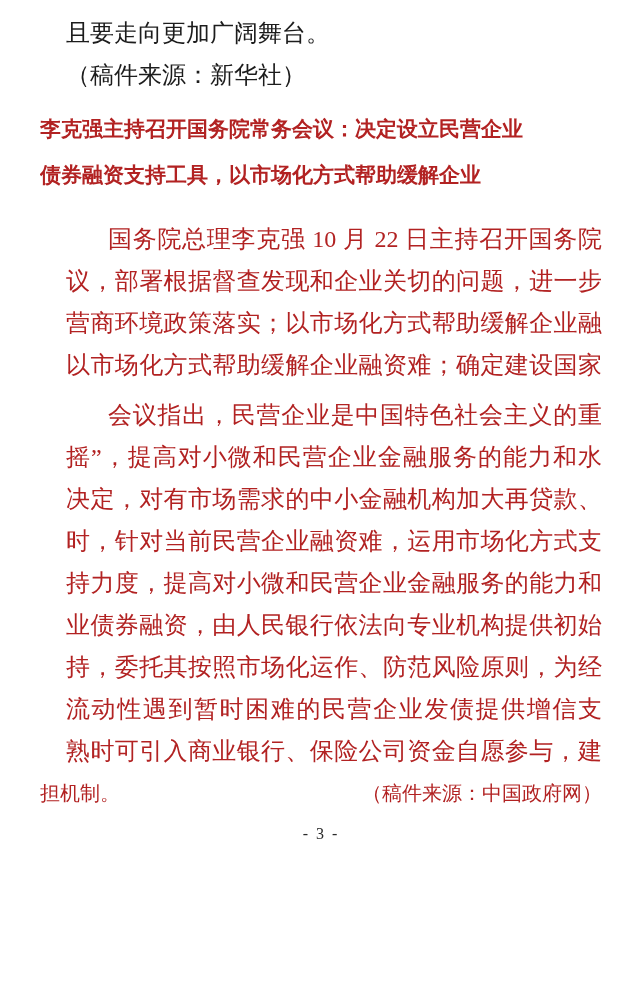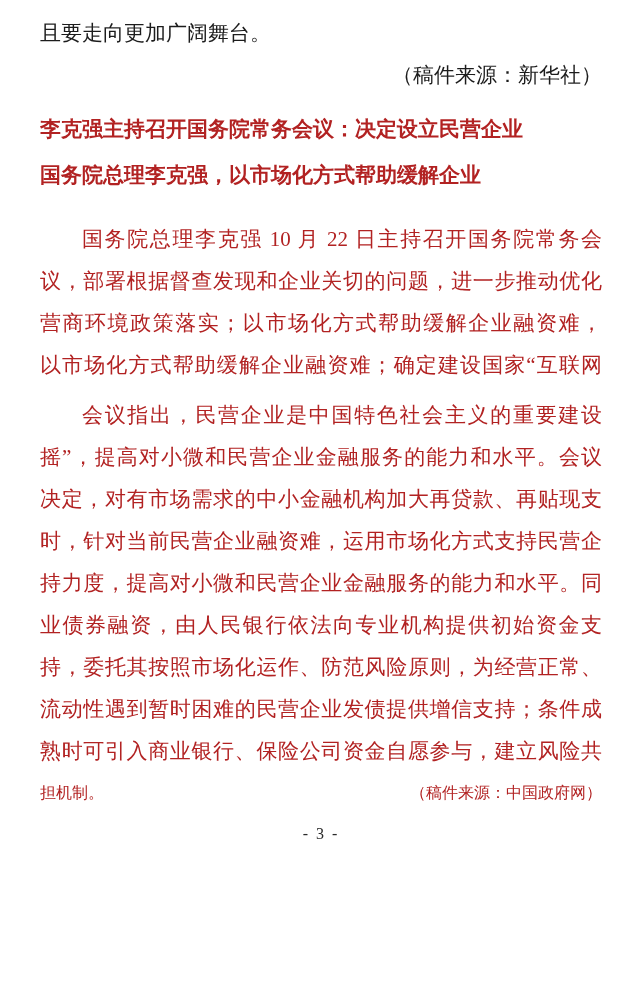--- a/index.html
+++ b/index.html
@@ -17,27 +17,28 @@
     width: 642px;
     height: 990px;
     background: var(--paper);
     padding: 12px 40px 0 40px;
     overflow: hidden;
   }
   .black { color: var(--ink); }
   .red   { color: var(--red); }
 
   .line {
-    font-size: 21px;
+    font-size: 24px;
     line-height: 42px;
     height: 42px;
     overflow: hidden;
+    margin-left: 26px;
   }
   .left  { text-align: left; }
-  .right { text-align: right; }
+  .right { }
 
   
   .j {
     text-align: justify;
     text-align-last: justify;
     text-justify: inter-character;
   }
   .indent { padding-left: 42px; }
 
   .title {
@@ -52,21 +53,21 @@
     overflow: hidden;
   }
 
   .para1 { margin-top: 20px; }
   .para2 { margin-top: 8px; }
 
   .final-line {
     display: flex;
     justify-content: space-between;
     align-items: baseline;
-    font-size: 16px;
+    font-size: 20px;
     line-height: 42px;
     height: 42px;
   }
 
   .page-number {
     margin-top: 8px;
     text-align: center;
     font-size: 16px;
     line-height: 24px;
     letter-spacing: 2px;
@@ -78,21 +79,21 @@
 
 <div class="page">
 
   <div>
     <div class="line black left">且要走向更加广阔舞台。</div>
     <div class="line black right">（稿件来源：新华社）</div>
   </div>
 
   <div class="title red">
     <div class="title-line">李克强主持召开国务院常务会议：决定设立民营企业</div>
-    <div class="title-line">国务院总理李克强，以市场化方式帮助缓解企业</div>
+    <div class="title-line">债券融资支持工具，以市场化方式帮助缓解企业</div>
   </div>
 
   <div class="para1 red">
     <div class="line j indent">国务院总理李克强 10 月 22 日主持召开国务院常务会</div>
     <div class="line j">议，部署根据督查发现和企业关切的问题，进一步推动优化</div>
     <div class="line j">营商环境政策落实；以市场化方式帮助缓解企业融资难，</div>
     <div class="line j">以市场化方式帮助缓解企业融资难；确定建设国家“互联网</div>
   </div>
 
   <div class="para2 red">

